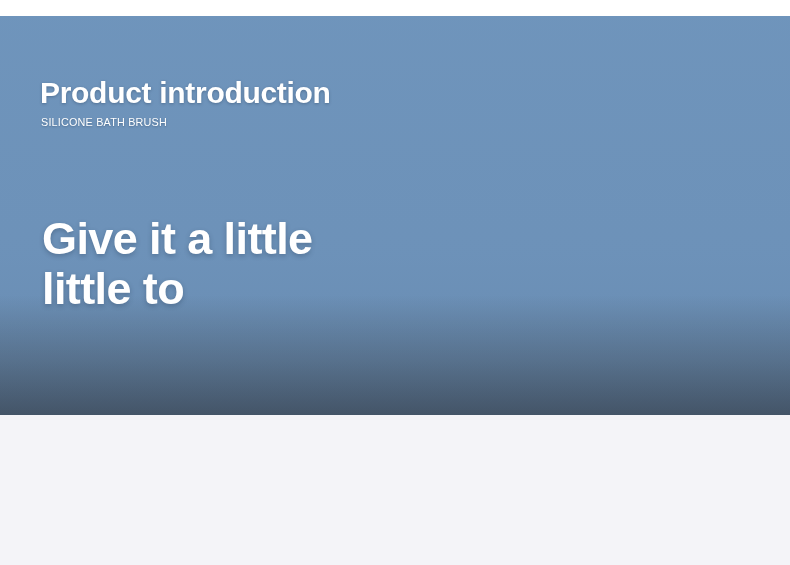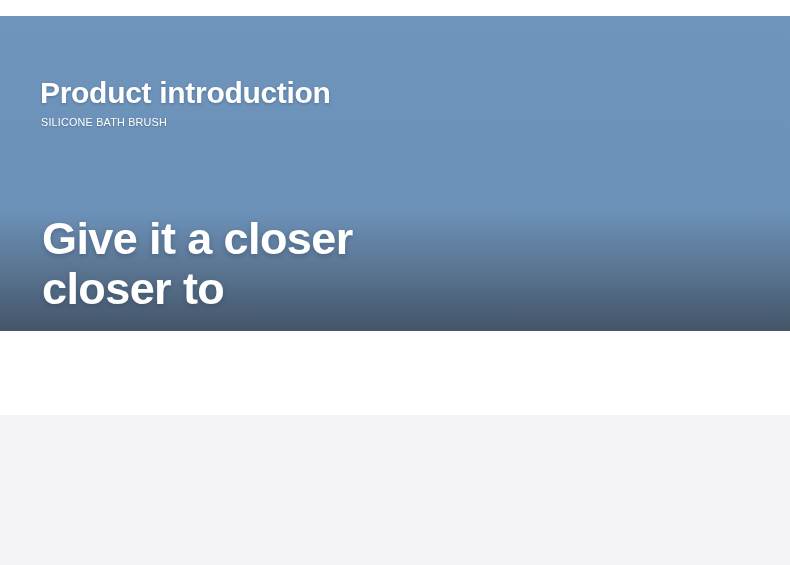--- a/index.html
+++ b/index.html
@@ -26,21 +26,21 @@
     position: absolute;
     left: 0; top: 0;
     width: 790px; height: 16px;
     background: #ffffff;
   }
 
   
   .hero {
     position: absolute;
     left: 0; top: 16px;
-    width: 790px; height: 315px;
+    width: 790px; height: 399px;
     overflow: hidden;
     background: #6f94bb;
   }
   .hero-photo {
     position: absolute;
     inset: 0;
     background:
       
       radial-gradient(ellipse 300px 150px at 120px 370px, rgba(40,44,50,0.70) 0%, rgba(40,44,50,0.35) 45%, rgba(40,44,50,0) 75%),
       radial-gradient(ellipse 420px 120px at 330px 392px, rgba(60,58,55,0.55) 0%, rgba(60,58,55,0) 72%),
@@ -143,22 +143,22 @@
   <div class="hero">
     <div class="hero-photo"></div>
     <div class="hero-tint"></div>
     <div class="hero-bottom-shade"></div>
 
     <div class="hero-title">Product introduction</div>
 
     <div class="hero-subtitle">SILICONE BATH BRUSH</div>
 
     <div class="hero-headline">
-      <span class="hl-line">Give it a closer</span>
-      <span class="hl-line">closer to</span>
+      <span class="hl-line">Give it a little</span>
+      <span class="hl-line">little to</span>
     </div>
   </div>
 
   <div class="footer">
 
     
 
     
 
     

